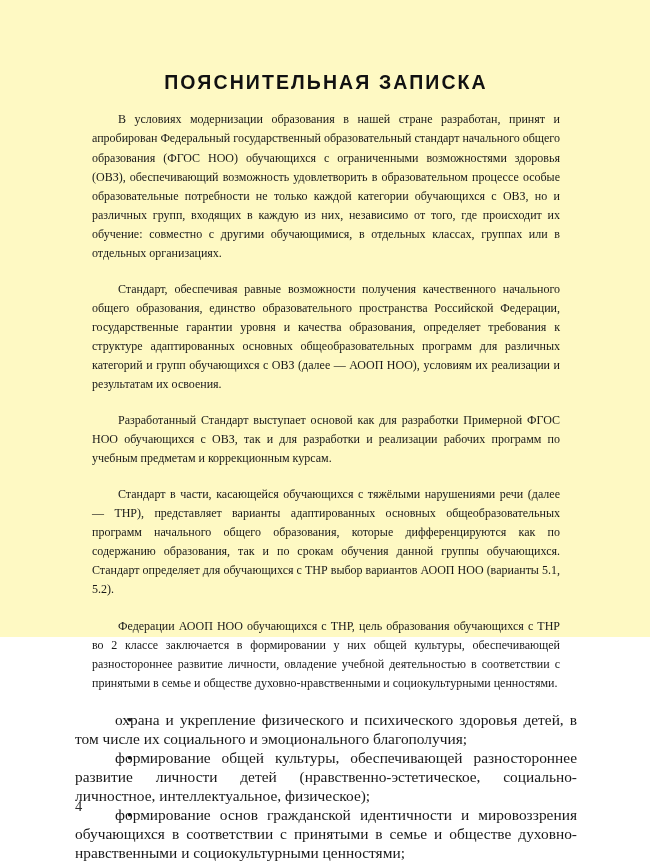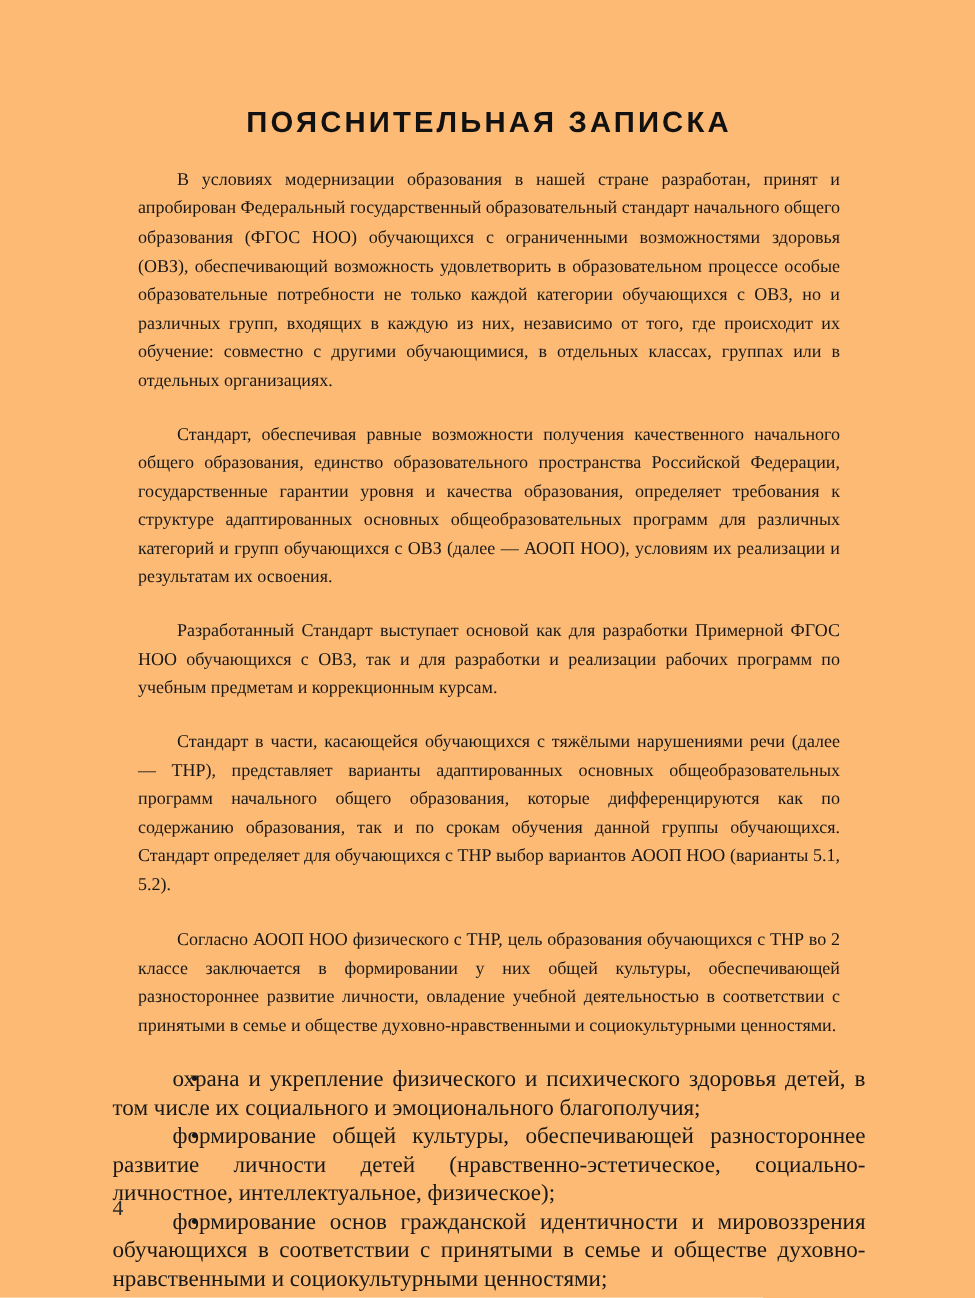--- a/index.html
+++ b/index.html
@@ -10,22 +10,22 @@
   body {
     width: 650px;
     height: 865px;
     overflow: hidden;
     font-family: "Liberation Serif", "DejaVu Serif", serif;
     color: #171717;
   }
   #page {
     position: relative;
     width: 650px;
-    height: 865px;
-    background: #fdba74;
+    height: 637px;
+    background: #fef9c3;
   }
   #content {
     position: absolute;
     left: 75px;
     top: 72px;
     width: 502px;
   }
   .doc-title {
     font-family: "Liberation Sans", "DejaVu Sans", sans-serif;
     font-weight: bold;
@@ -84,21 +84,21 @@
     <h1 class="doc-title">ПОЯСНИТЕЛЬНАЯ ЗАПИСКА</h1>
 
     <p class="para">В условиях модернизации образования в нашей стране разработан, принят и апробирован Федеральный государственный образовательный стандарт начального общего образования (ФГОС НОО) обучающихся с ограниченными возможностями здоровья (ОВЗ), обеспечивающий возможность удовлетворить в образовательном процессе особые образовательные потребности не только каждой категории обучающихся с ОВЗ, но и различных групп, входящих в каждую из них, независимо от того, где происходит их обучение: совместно с другими обучающимися, в отдельных классах, группах или в отдельных организациях.</p>
 
     <p class="para">Стандарт, обеспечивая равные возможности получения качественного начального общего образования, единство образовательного пространства Российской Федерации, государственные гарантии уровня и качества образования, определяет требования к структуре адаптированных основных общеобразовательных программ для различных категорий и групп обучающихся с ОВЗ (далее — АООП НОО), условиям их реализации и результатам их освоения.</p>
 
     <p class="para">Разработанный Стандарт выступает основой как для разработки Примерной ФГОС НОО обучающихся с ОВЗ, так и для разработки и реализации рабочих программ по учебным предметам и коррекционным курсам.</p>
 
     <p class="para">Стандарт в части, касающейся обучающихся с тяжёлыми нарушениями речи (далее — ТНР), представляет варианты адаптированных основных общеобразовательных программ начального общего образования, которые дифференцируются как по содержанию образования, так и по срокам обучения данной группы обучающихся. Стандарт определяет для обучающихся с ТНР выбор вариантов АООП НОО (варианты 5.1, 5.2).</p>
 
-    <p class="para"><span>Согласно АООП НОО физического с ТНР, </span><b class="bld">цель образования</b><span> обучающихся с ТНР во 2 классе заключается в формировании у них общей культуры, обеспечивающей разностороннее развитие личности, овладение учебной деятельностью в соответствии с принятыми в семье и обществе духовно-нравственными и социокультурными ценностями.</span></p>
+    <p class="para"><span>Федерации АООП НОО обучающихся с ТНР, </span><b class="bld">цель образования</b><span> обучающихся с ТНР во 2 классе заключается в формировании у них общей культуры, обеспечивающей разностороннее развитие личности, овладение учебной деятельностью в соответствии с принятыми в семье и обществе духовно-нравственными и социокультурными ценностями.</span></p>
 
 
     <ul class="bullets">
       <li><span class="bdot">•</span><span>охрана и укрепление физического и психического здоровья детей, в том числе их социального и эмоционального благополучия;</span></li>
       <li><span class="bdot">•</span><span>формирование общей культуры, обеспечивающей разностороннее развитие личности детей (нравственно-эстетическое, социально-личностное, интеллектуальное, физическое);</span></li>
       <li><span class="bdot">•</span><span>формирование основ гражданской идентичности и мировоззрения обучающихся в соответствии с принятыми в семье и обществе духовно-нравственными и социокультурными ценностями;</span></li>
 
     </ul>
 
   </div>

